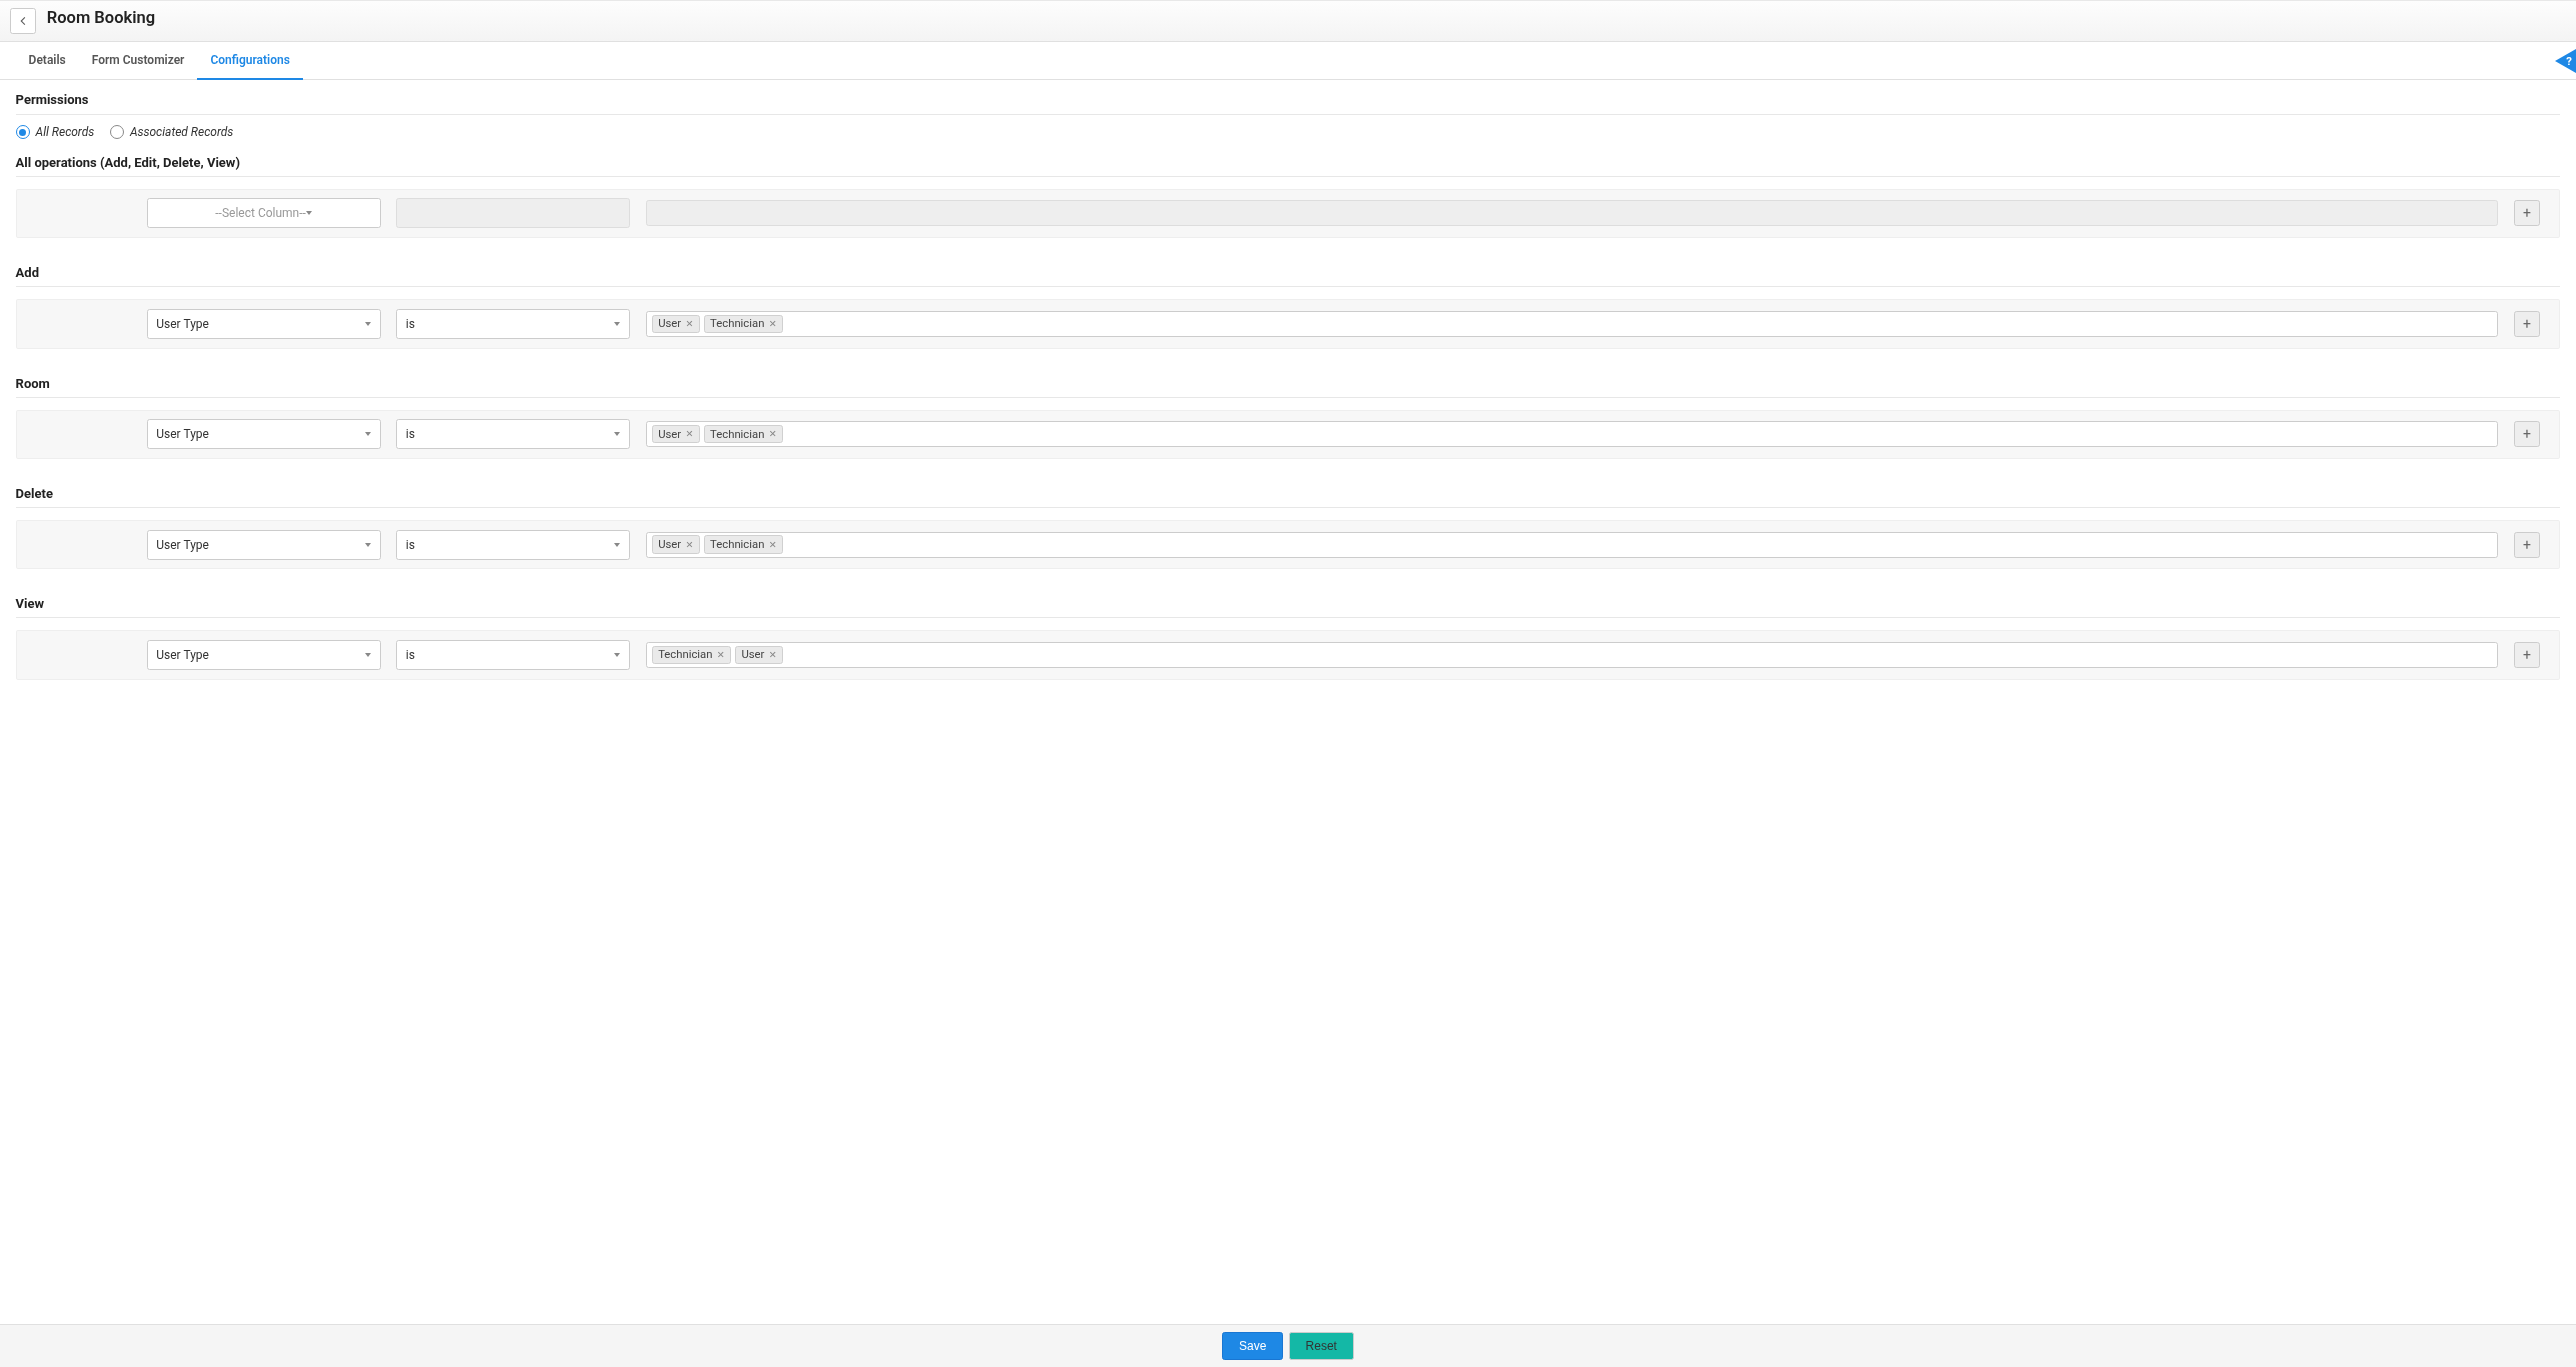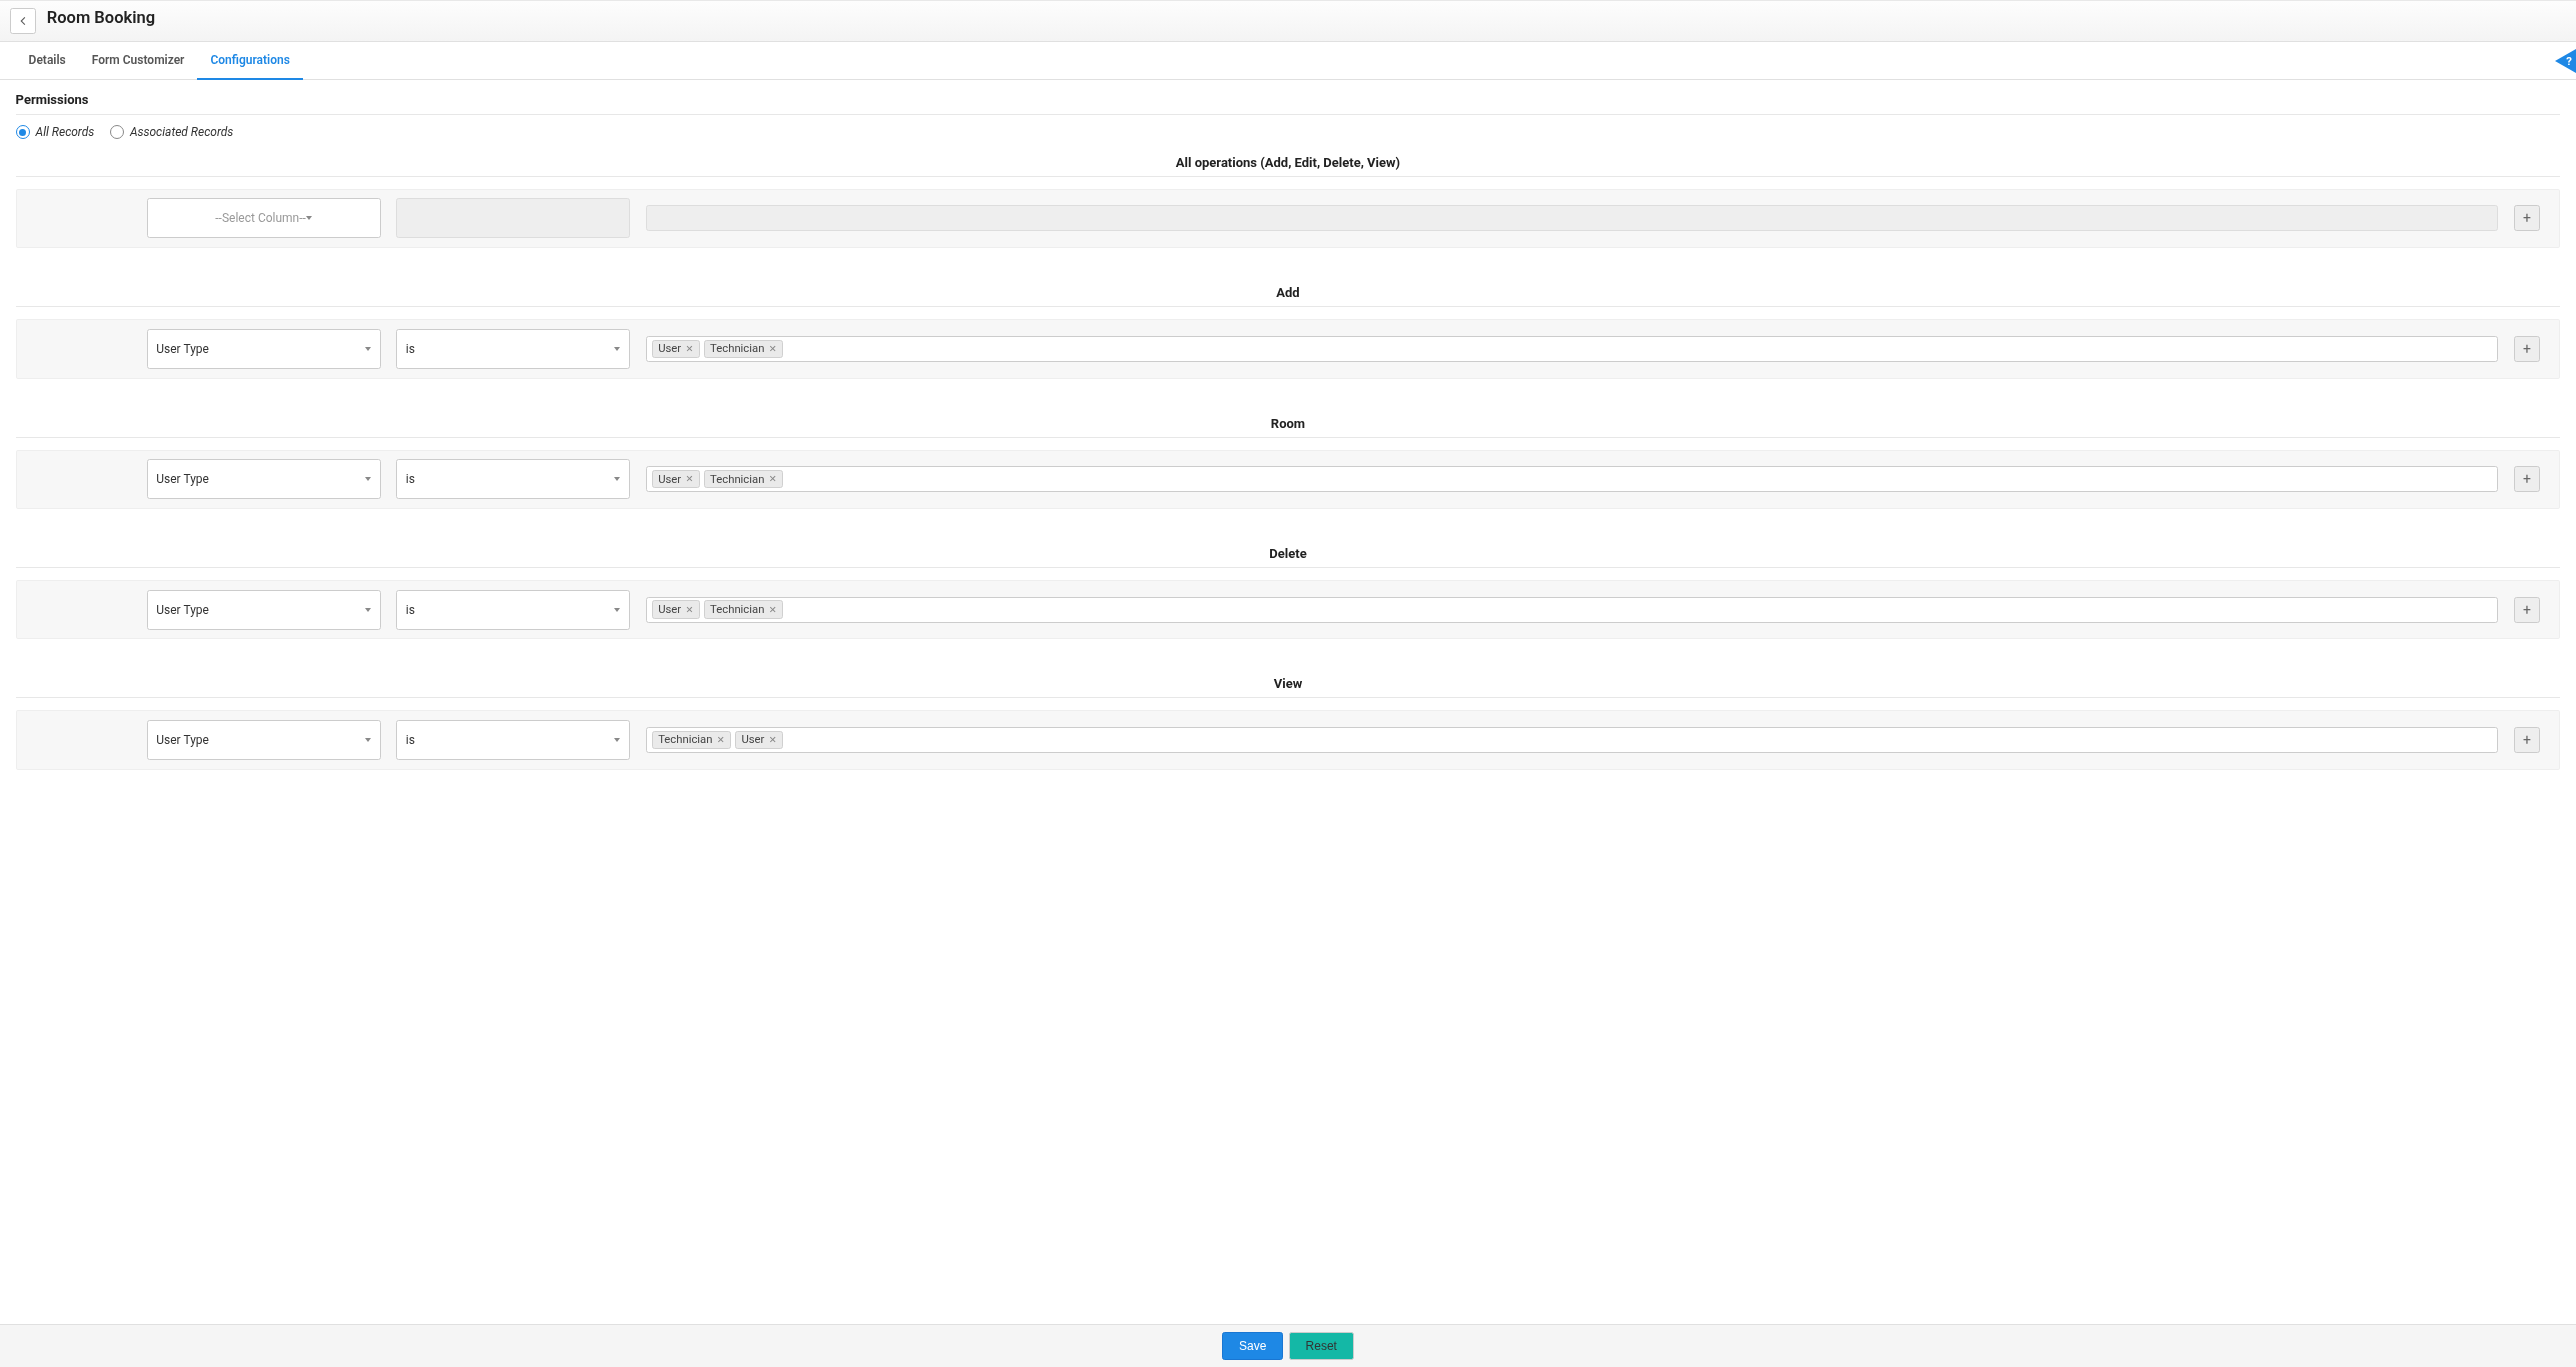--- a/index.html
+++ b/index.html
@@ -119,22 +119,21 @@
       width: 7px;
       height: 7px;
       background: #1e88e5;
       border-radius: 50%;
     }
     .radio-label {
       font-size: 12px;
       color: #333;
     }
     .op-section {
-      margin-bottom: 37px;
-      text-align: center;
+      margin-bottom: 27px;
     }
     .op-title {
       font-size: 13px;
       font-weight: 700;
       color: #222;
       padding-bottom: 6px;
       border-bottom: 0.9px solid #e7e7e7;
       margin-bottom: 12px;
     }
     .condition-row {
@@ -144,21 +143,21 @@
       padding: 8.7px 10.4px;
       display: grid;
       grid-template-columns: 104px 234px 234px 1fr 35px;
       gap: 15.6px;
       align-items: center;
     }
     .spacer-col {
       min-height: 0.9px;
     }
     .select-box {
-      height: 40px;
+      height: 30px;
       background: #fff;
       border: 0.9px solid #ccc;
       border-radius: 2.6px;
       display: flex;
       align-items: center;
       justify-content: space-between;
       padding: 0 8.7px;
       cursor: pointer;
       font-size: 12px;
       color: #333;

